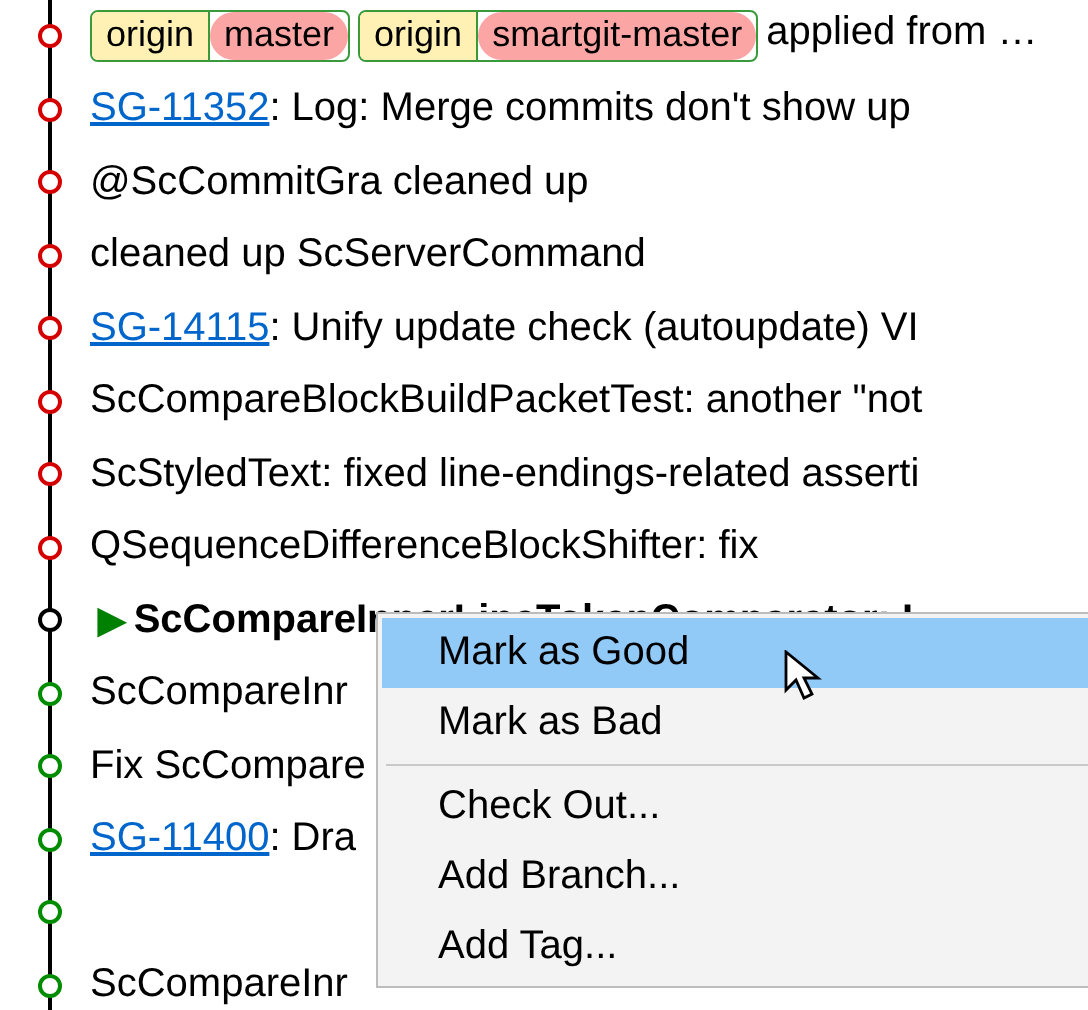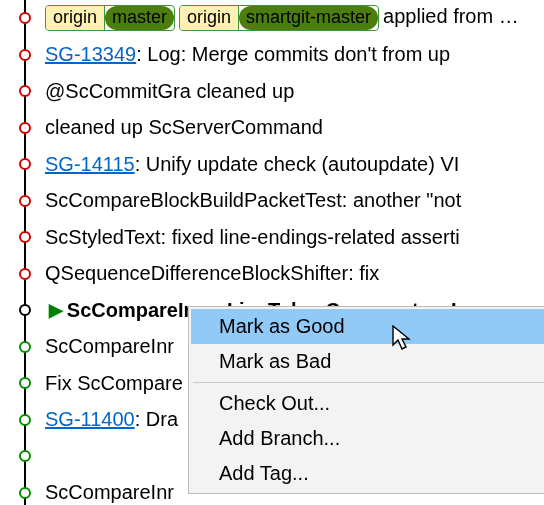--- a/index.html
+++ b/index.html
@@ -60,21 +60,21 @@
     margin-right: 4px;
     height: 26px;
     font-size: 18px;
   }
   .ref .remote {
     background: #fff1b3;
     padding: 1px 7px;
     border-right: 1px solid #3a9a3a;
   }
   .ref .branch {
-    background: #4d7c0f;
+    background: #fca5a5;
     padding: 1px 7px;
     border-radius: 12px;
   }
   .link {
     color: #0066cc;
     text-decoration: underline;
   }
   .msg { }
   .selected .content { font-weight: 700; }
   .head-arrow {
@@ -132,22 +132,22 @@
         <span class="remote">origin</span>
         <span class="branch">smartgit-master</span>
       </span>
       <span class="msg">applied from …</span>
     </div>
   </div>
 
   <div class="row">
     <div class="node red"></div>
     <div class="content">
-      <a class="link">SG-13349</a>
-      <span class="msg">: Log: Merge commits don't from up</span>
+      <a class="link">SG-11352</a>
+      <span class="msg">: Log: Merge commits don't show up</span>
     </div>
   </div>
 
   <div class="row">
     <div class="node red"></div>
     <div class="content">
       <span class="msg">@ScCommitGra cleaned up</span>
     </div>
   </div>
 

